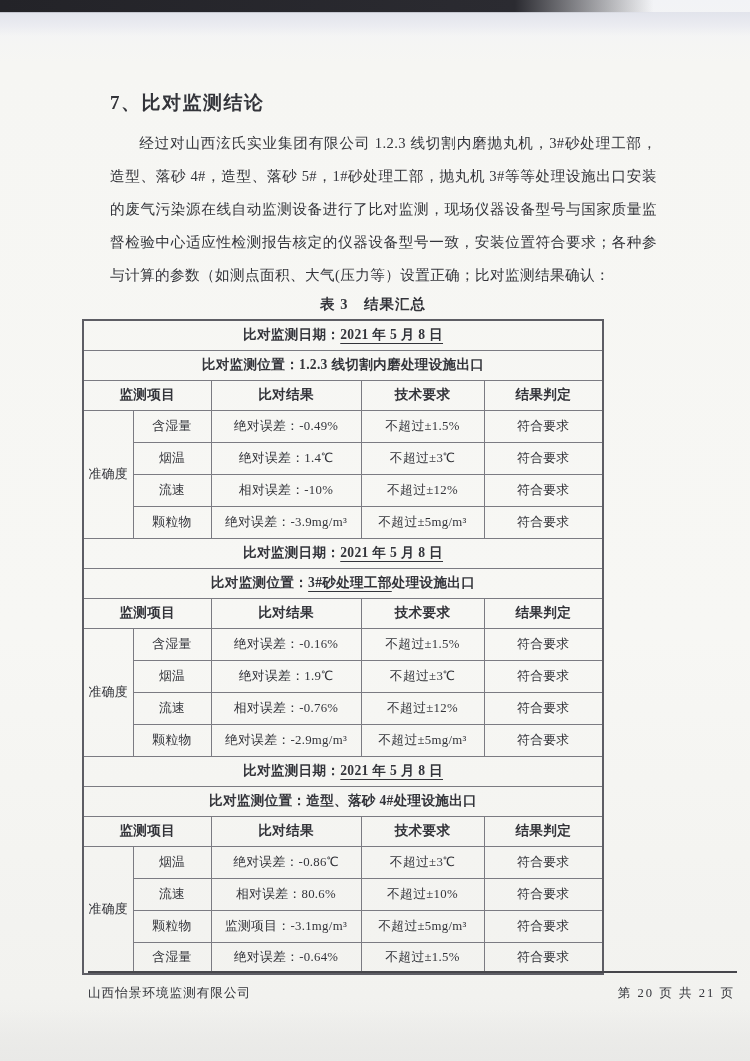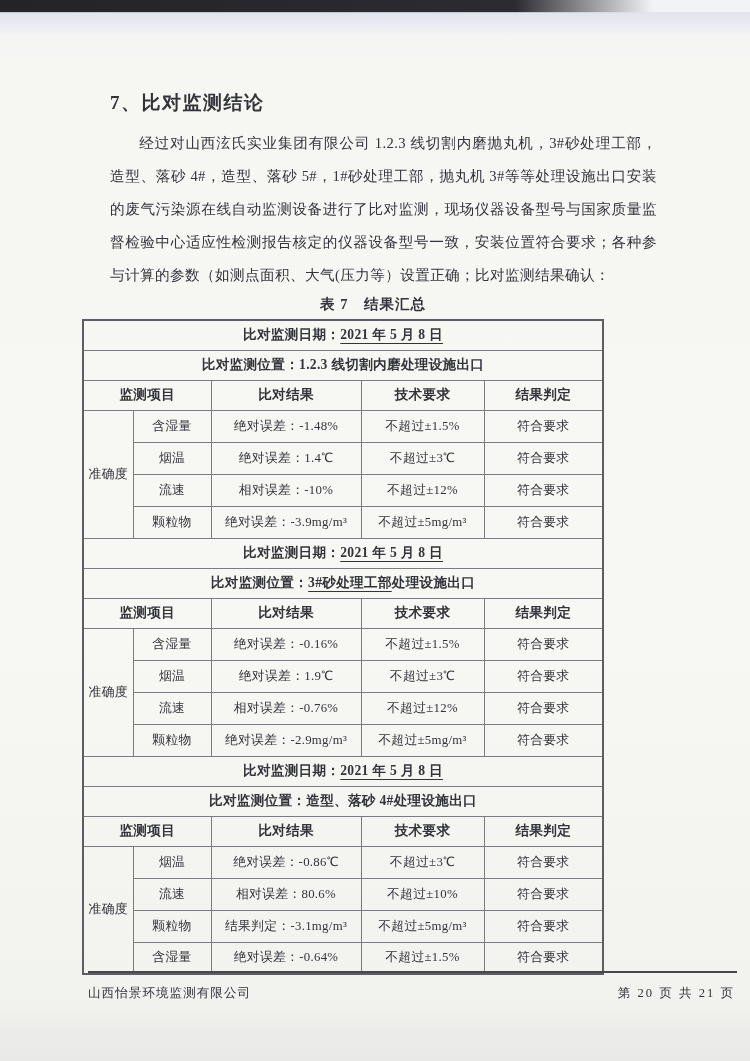--- a/index.html
+++ b/index.html
@@ -66,21 +66,21 @@
 
 <div class="scan">
   <div class="top-strip"></div>
   <div class="top-band"></div>
   <div class="bottom-band"></div>
 
   <h1 class="heading">7、比对监测结论</h1>
 
   <p class="intro">经过对山西泫氏实业集团有限公司 1.2.3 线切割内磨抛丸机，3#砂处理工部，造型、落砂 4#，造型、落砂 5#，1#砂处理工部，抛丸机 3#等等处理设施出口安装的废气污染源在线自动监测设备进行了比对监测，现场仪器设备型号与国家质量监督检验中心适应性检测报告核定的仪器设备型号一致，安装位置符合要求；各种参与计算的参数（如测点面积、大气(压力等）设置正确；比对监测结果确认：</p>
 
-  <div class="caption">表 7　结果汇总</div>
+  <div class="caption">表 3　结果汇总</div>
 
   <table class="results">
     <colgroup>
       <col style="width:50px">
         <col style="width:78px">
         <col style="width:150px">
         <col style="width:123px">
         <col style="width:119px">
     </colgroup>
     <tbody>
@@ -93,21 +93,21 @@
       </tr>
       <tr class="header-row">
         <td colspan="2">监测项目</td>
         <td>比对结果</td>
         <td>技术要求</td>
         <td>结果判定</td>
       </tr>
       <tr class="data-row">
         <td class="cat" rowspan="4">准确度</td>
         <td class="item">含湿量</td>
-        <td>绝对误差：-1.48%</td>
+        <td>绝对误差：-0.49%</td>
         <td>不超过±1.5%</td>
         <td>符合要求</td>
       </tr>
       <tr class="data-row">
         <td class="item">烟温</td>
         <td>绝对误差：1.4℃</td>
         <td>不超过±3℃</td>
         <td>符合要求</td>
       </tr>
       <tr class="data-row">
@@ -181,21 +181,21 @@
         <td>符合要求</td>
       </tr>
       <tr class="data-row">
         <td class="item">流速</td>
         <td>相对误差：80.6%</td>
         <td>不超过±10%</td>
         <td>符合要求</td>
       </tr>
       <tr class="data-row">
         <td class="item">颗粒物</td>
-        <td>结果判定：-3.1mg/m³</td>
+        <td>监测项目：-3.1mg/m³</td>
         <td>不超过±5mg/m³</td>
         <td>符合要求</td>
       </tr>
       <tr class="data-row">
         <td class="item">含湿量</td>
         <td>绝对误差：-0.64%</td>
         <td>不超过±1.5%</td>
         <td>符合要求</td>
       </tr>
     </tbody>

